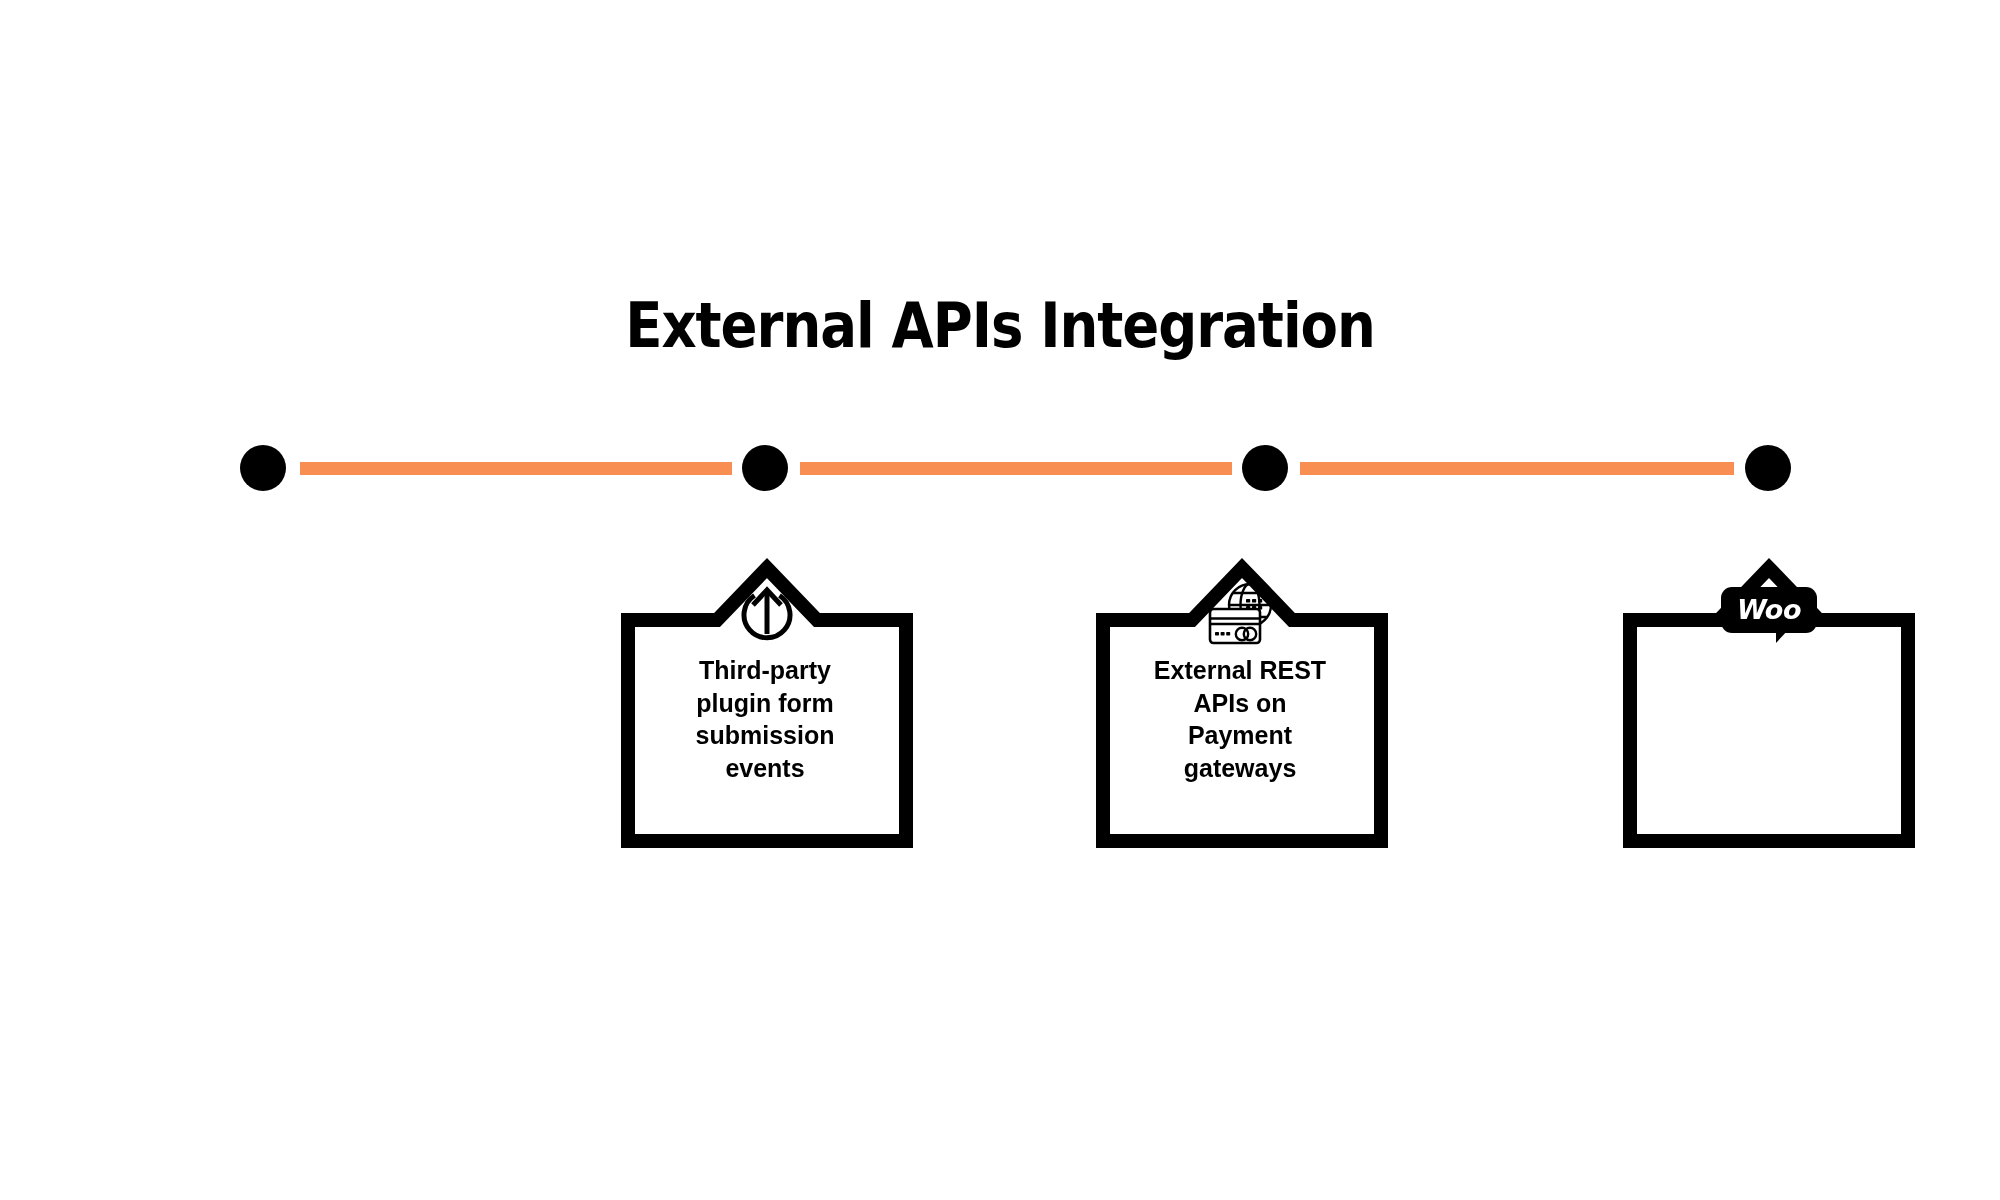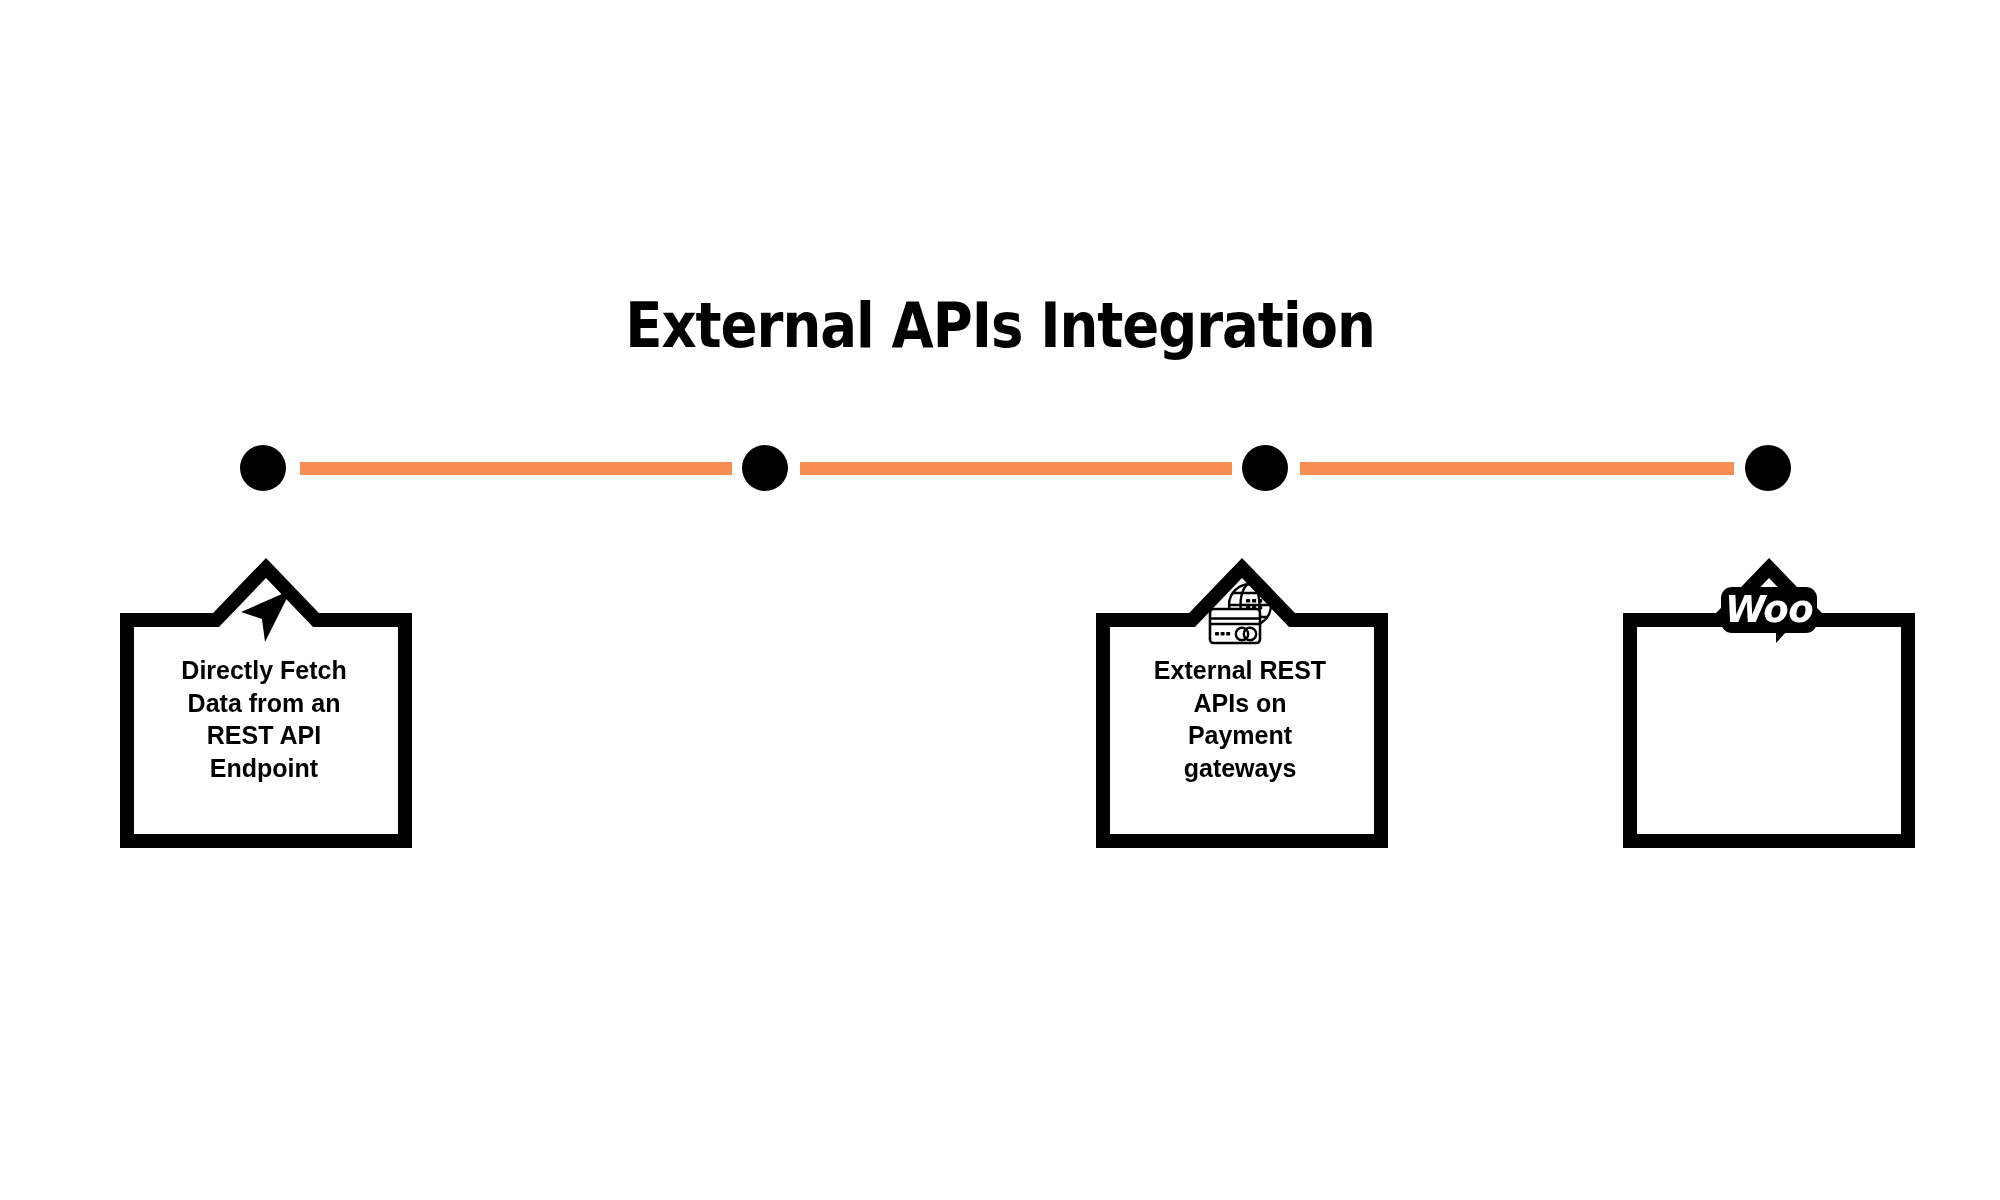--- a/index.html
+++ b/index.html
@@ -154,21 +154,21 @@
     top: 0;
     width: 96px;
     height: 46px;
     display: flex;
     align-items: center;
     justify-content: center;
     color: #ffffff;
     font-family: "DejaVu Sans", sans-serif;
     font-weight: bold;
     font-style: italic;
-    font-size: 37px;
+    font-size: 27px;
     letter-spacing: -0.5px;
     padding-bottom: 2px;
     box-sizing: border-box;
   }
 </style>
 </head>
 <body>
 
 <div id="infographic">
 
@@ -180,37 +180,39 @@
     <div class="timeline-bar" style="left:1300px;width:434px;"></div>
 
     <div class="timeline-dot" style="left:240px;"></div>
     <div class="timeline-dot" style="left:742px;"></div>
     <div class="timeline-dot" style="left:1242px;"></div>
     <div class="timeline-dot" style="left:1745px;"></div>
   </div>
 
   <div id="cards">
 
-    <div class="card" style="left:120px;">
+
+    <div class="card" style="left:621px;">
       <svg class="card-shape" viewBox="0 0 292 288" aria-hidden="true">
         <path d="M 7 60 L 7 281 L 285 281 L 285 60 L 196 60 L 146 8 L 96 60 Z" fill="#ffffff" stroke="#000000" stroke-width="14" stroke-linejoin="miter"></path>
       </svg>
       <div class="card-inner">
         <div class="card-icon">
           <svg width="62" height="62" viewBox="0 0 62 62" aria-hidden="true">
-            <path d="M56 6 L6 28 L27 35 L30 58 Z" fill="#000000"></path>
+            <path d="M 18.5 11.5 A 23 23 0 1 0 43.5 11.5" fill="none" stroke="#000000" stroke-width="5" stroke-linecap="butt"></path>
+            <line x1="31" y1="50" x2="31" y2="6" stroke="#000000" stroke-width="5"></line>
+            <polyline points="17,21 31,6 45,21" fill="none" stroke="#000000" stroke-width="5" stroke-linecap="butt" stroke-linejoin="miter"></polyline>
           </svg>
         </div>
-        <div class="card-text">Directly Fetch
-Data from an
-REST API
-Endpoint</div>
+        <div class="card-text">Third-party
+plugin form
+submission
+events</div>
       </div>
     </div>
-
 
     <div class="card" style="left:1096px;">
       <svg class="card-shape" viewBox="0 0 292 288" aria-hidden="true">
         <path d="M 7 60 L 7 281 L 285 281 L 285 60 L 196 60 L 146 8 L 96 60 Z" fill="#ffffff" stroke="#000000" stroke-width="14" stroke-linejoin="miter"></path>
       </svg>
       <div class="card-inner">
         <div class="card-icon">
           <svg width="72" height="70" viewBox="0 0 72 70" aria-hidden="true">
             <g fill="none" stroke="#000000" stroke-width="2.4">
               <circle cx="44" cy="25" r="21"></circle>

